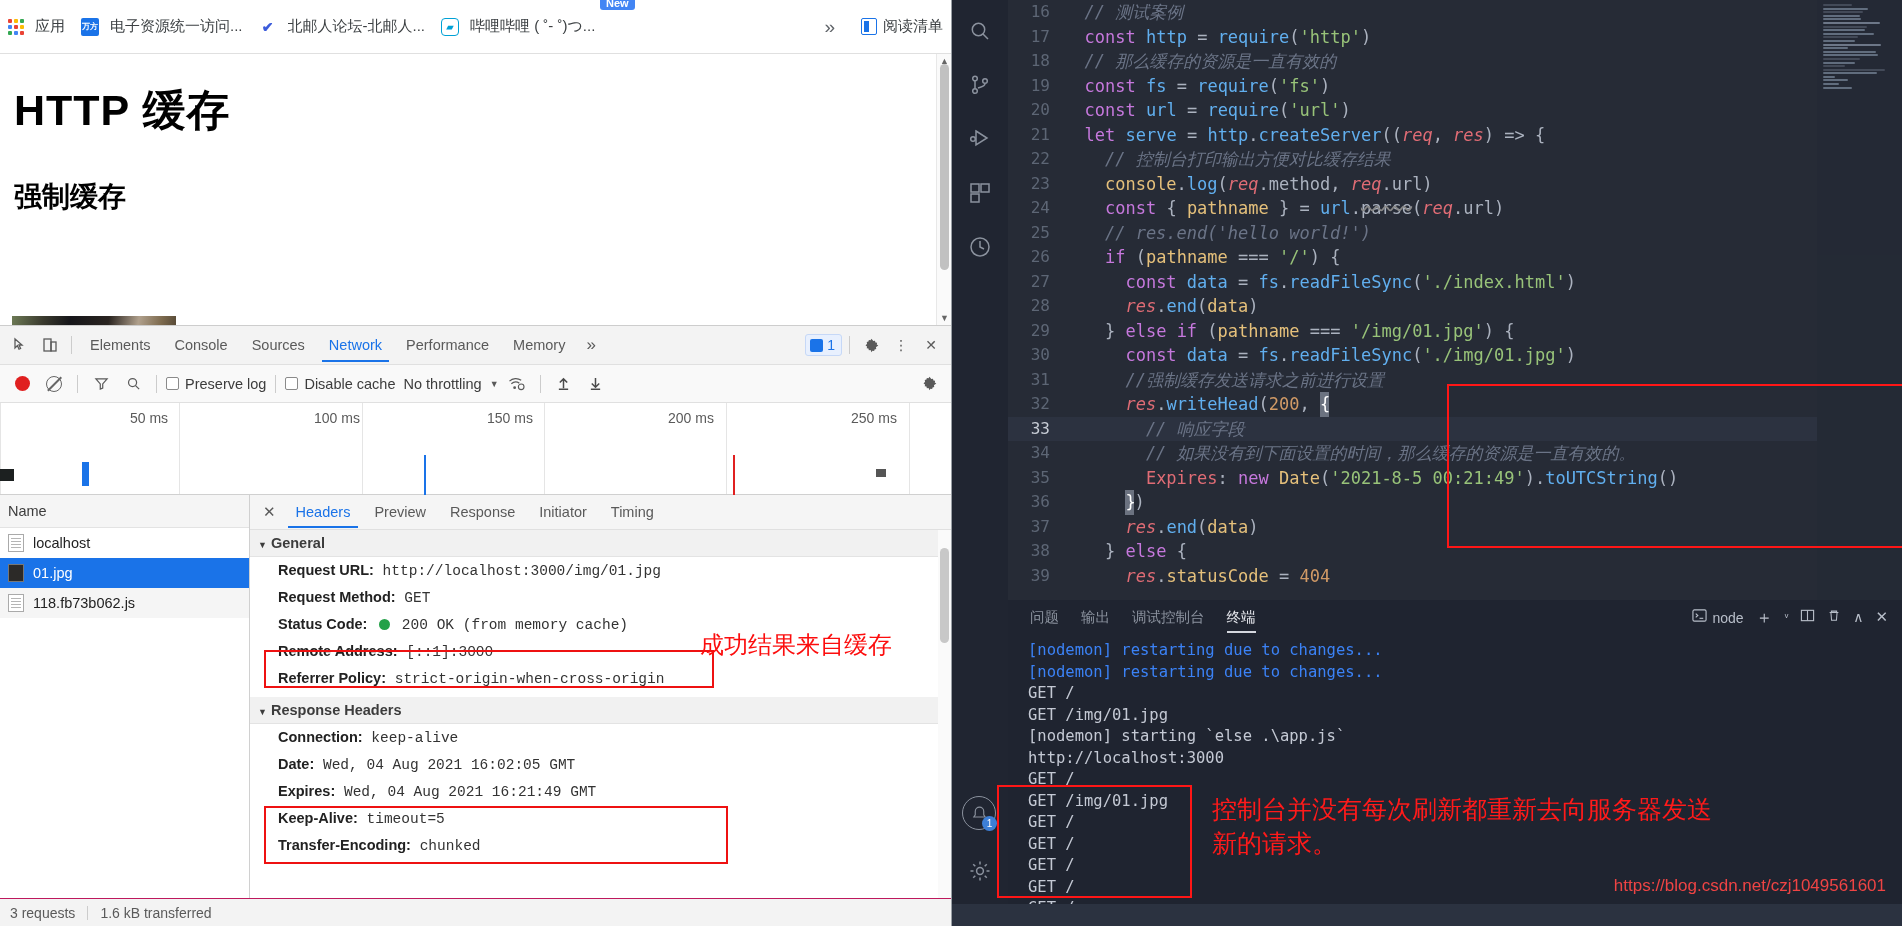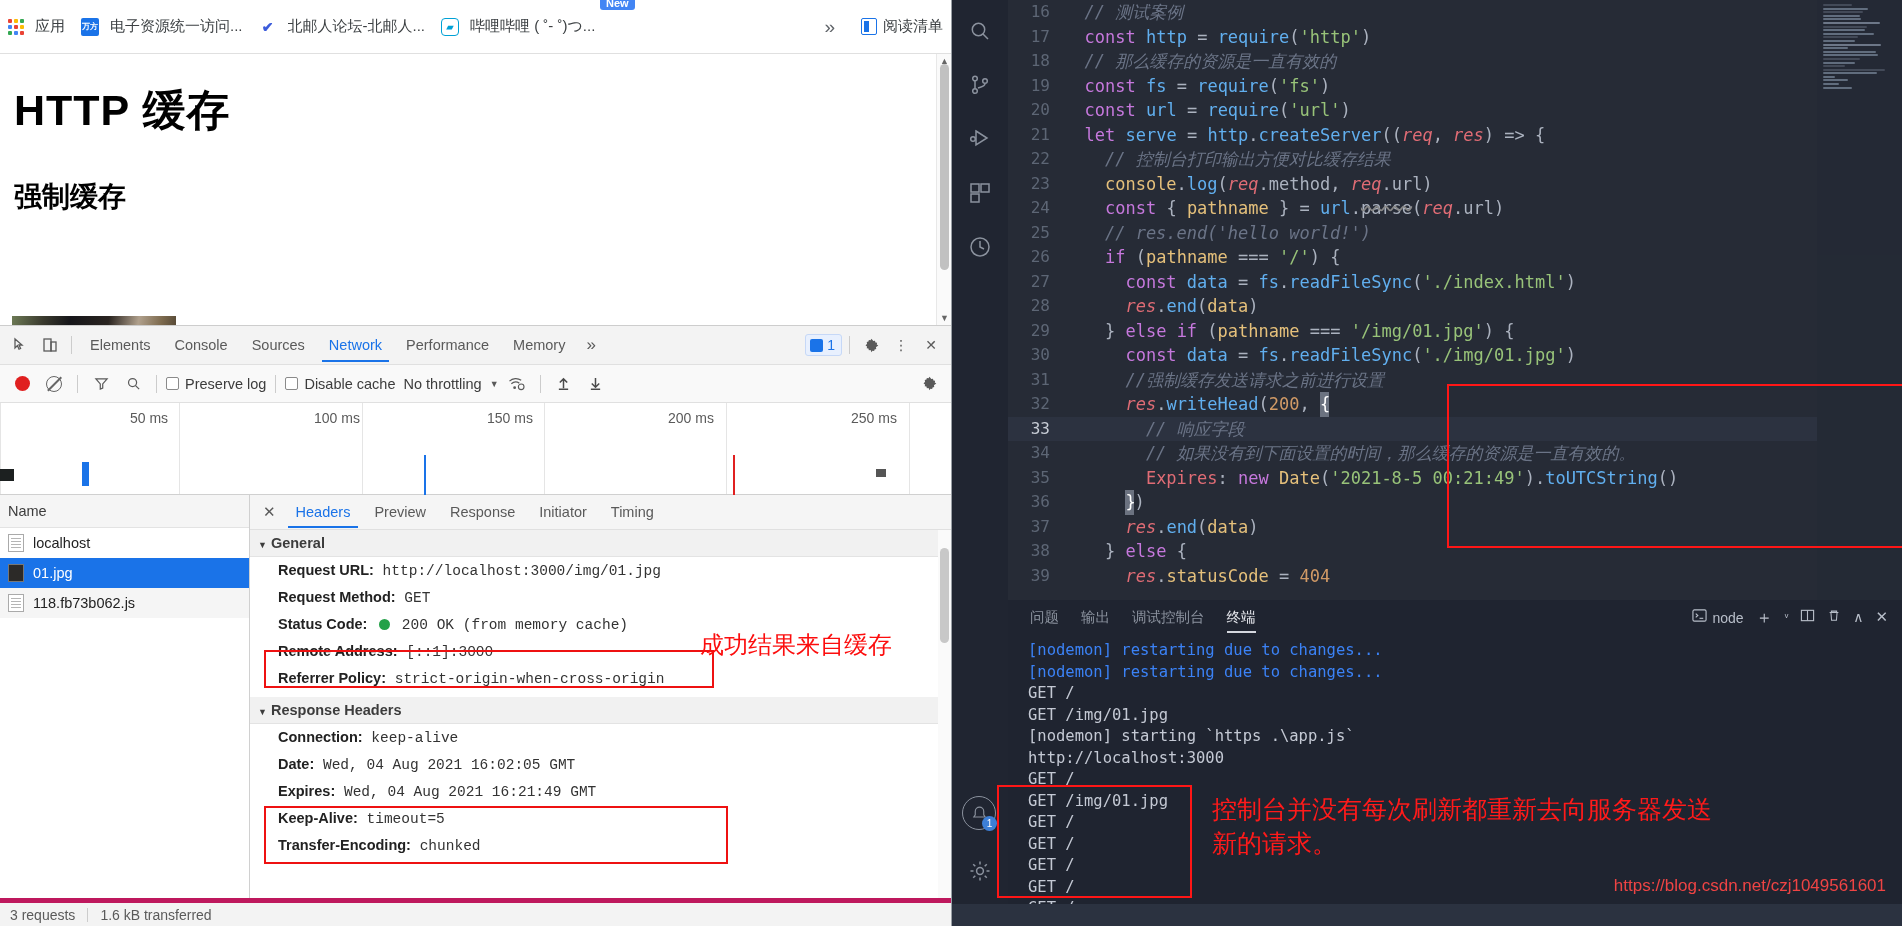--- a/index.html
+++ b/index.html
@@ -110,21 +110,21 @@
               border-bottom: 1px solid #e3e3e3; }
   .sec-head .caret { font-size: 9px; margin-right: 4px; }
   .hrow { padding: 5px 8px 5px 28px; font-size: 14.5px; color: #333; font-family: "Liberation Mono", monospace; }
   .hrow b { font-family: "Liberation Sans", sans-serif; color: #222; }
   .green-dot { display:inline-block; width:11px; height:11px; border-radius:50%; background:#24a148;
                vertical-align: -1px; margin: 0 3px; }
   #detail-scroll { position:absolute; right:0; top:0; width: 13px; height: 100%; background:#fafafa; }
   #detail-scroll .thumb { position:absolute; top: 18px; left:2px; width:9px; height: 95px; background:#c8c8c8; border-radius:5px;}
 
   #dt-status { height: 28px; display: flex; align-items: center; gap: 12px; padding: 0 10px;
-               border-top: 5px solid #be185d; background: #f3f3f3; font-size: 14px; color: #5a5a5a; }
+               border-top: 1px solid #be185d; background: #f3f3f3; font-size: 14px; color: #5a5a5a; }
   #dt-status .vline { width:1px; height:14px; background:#ccc; }
 
   
   .redbox { position: absolute; border: 2px solid #ee1111; pointer-events: none; }
   .redtext { position: absolute; color: #fc0d0d; font-size: 24px; white-space: nowrap;
              font-family: "DejaVu Sans", sans-serif; }
 
   
   #vscode { width: 950px; height: 926px; background: #1f2430; position: relative; overflow: hidden;
             font-family: "DejaVu Sans Mono", monospace; }
@@ -671,21 +671,21 @@
           </span>
           <span style="font-size:14px;">∧</span>
           <span style="font-size:15px;">✕</span>
         </span>
       </div>
 
       <div id="term-out"><span class="t-green">[nodemon] restarting due to changes...</span>
 <span class="t-green">[nodemon] restarting due to changes...</span>
 <span>GET /</span>
 <span>GET /img/01.jpg</span>
-<span>[nodemon] starting `https .\app.js`</span>
+<span>[nodemon] starting `else .\app.js`</span>
 <span>http://localhost:3000</span>
 <span>GET /</span>
 <span>GET /img/01.jpg</span>
 <span>GET /</span>
 <span>GET /</span>
 <span>GET /</span>
 <span>GET /</span>
 <span>GET /</span>
 <span class="t-cursor"></span></div>
     </div>

